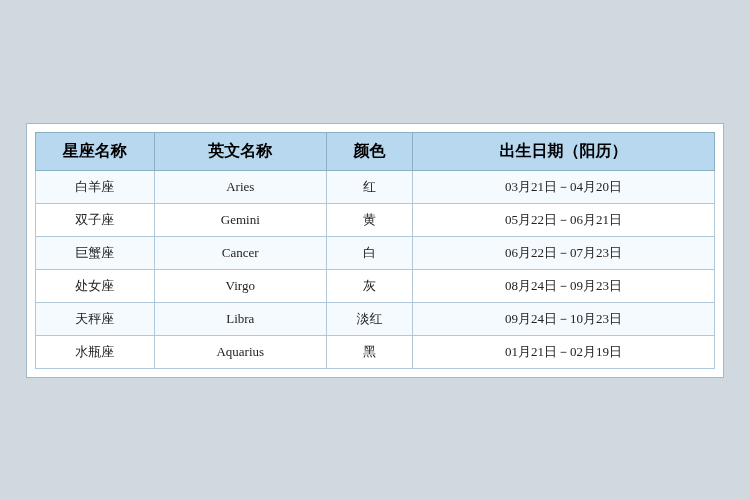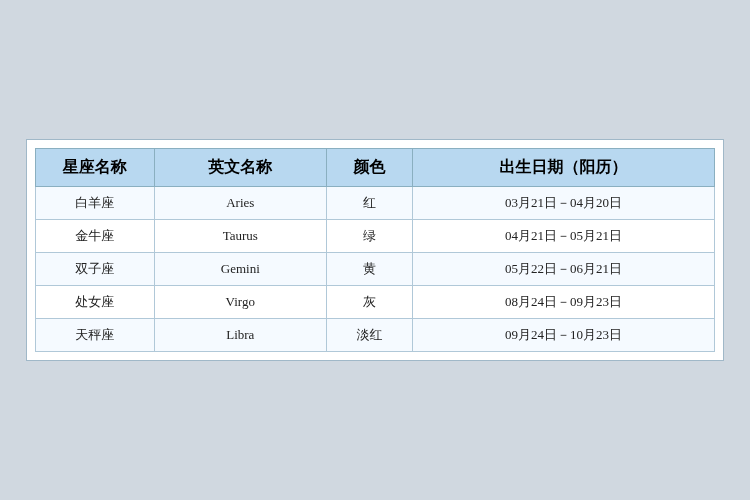--- a/index.html
+++ b/index.html
@@ -74,38 +74,44 @@
       </tr>
     </thead>
     <tbody id="table-body">
     <tr>
           <td>白羊座</td>
           <td>Aries</td>
           <td>红</td>
           <td>03月21日－04月20日</td>
         </tr>
         <tr>
-          <td>金牛座</td>
-          <td>Taurus</td>
-          <td>绿</td>
-          <td>04月21日－05月21日</td>
-        </tr>
-        <tr>
           <td>双子座</td>
           <td>Gemini</td>
           <td>黄</td>
           <td>05月22日－06月21日</td>
+        </tr>
+        <tr>
+          <td>巨蟹座</td>
+          <td>Cancer</td>
+          <td>白</td>
+          <td>06月22日－07月23日</td>
         </tr>
         <tr>
           <td>处女座</td>
           <td>Virgo</td>
           <td>灰</td>
           <td>08月24日－09月23日</td>
         </tr>
         <tr>
           <td>天秤座</td>
           <td>Libra</td>
           <td>淡红</td>
           <td>09月24日－10月23日</td>
         </tr>
+        <tr>
+          <td>水瓶座</td>
+          <td>Aquarius</td>
+          <td>黑</td>
+          <td>01月21日－02月19日</td>
+        </tr>
       </tbody>
   </table>
 </div>
 
 </body></html>

